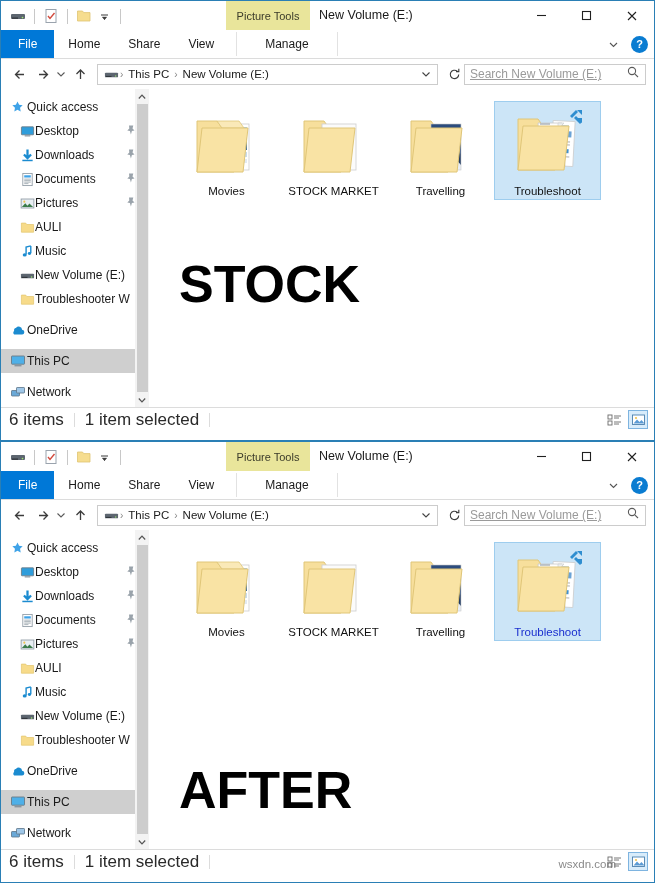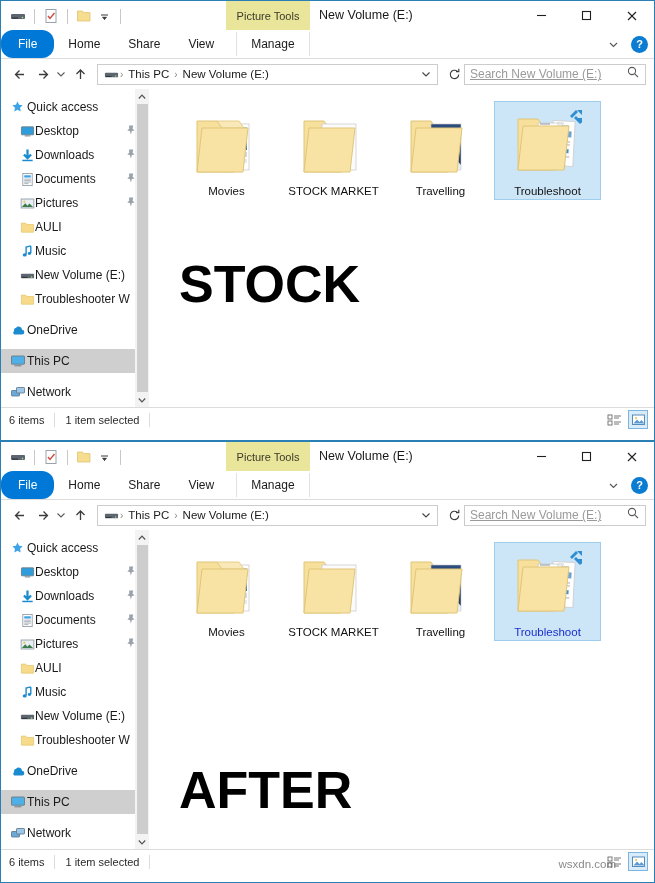--- a/index.html
+++ b/index.html
@@ -37,22 +37,22 @@
   .wc svg{display:block;}
 
   
   .ribbon{position:relative;height:28px;background:#fff;border-bottom:1px solid #dcdcdc;}
   .tabs{display:flex;align-items:stretch;height:28px;}
   .tab{
     display:flex;align-items:center;justify-content:center;
     font-size:12px;color:#1a1a1a;padding:0 14px;height:28px;
     box-sizing:border-box;
   }
-  .tab.file{background:#0078d7;color:#fff;padding:0 17px;border-radius:12px;}
-  .tab.manage{margin-left:8px;padding:0 15px;position:relative;}
+  .tab.file{background:#0078d7;color:#fff;padding:0 17px;}
+  .tab.manage{margin-left:8px;padding:0 29px;position:relative;}
   .tab.manage:before{content:"";position:absolute;left:0;top:2px;bottom:2px;width:1px;background:#e2e2e2;}
   .tab.manage:after{content:"";position:absolute;right:0;top:2px;bottom:2px;width:1px;background:#e2e2e2;}
   .ribbon-right{position:absolute;right:6px;top:0;height:28px;display:flex;align-items:center;gap:10px;}
   .chev-collapse{width:16px;height:16px;display:flex;align-items:center;justify-content:center;}
   .help-btn{width:17px;height:17px;border-radius:50%;background:#0a7cd1;color:#fff;
     font-size:11px;font-weight:bold;display:flex;align-items:center;justify-content:center;}
 
   
   .addrbar{position:relative;height:30px;background:#fff;display:flex;align-items:center;padding:0 8px;box-sizing:border-box;}
   .navbtn{width:22px;height:24px;display:flex;align-items:center;justify-content:center;}
@@ -118,21 +118,21 @@
     letter-spacing:0px;font-family:"Liberation Sans","DejaVu Sans",sans-serif;
   }
   .bigword.before{top:165px;}
   .bigword.after{top:230px;}
 
   
   .statusbar{
     position:relative;height:24px;border-top:1px solid #dcdcdc;background:#fff;
     display:flex;align-items:center;padding-left:8px;box-sizing:border-box;
   }
-  .st-txt{font-size:11px;color:#2a2a2a;}
+  .st-txt{font-size:17px;color:#2a2a2a;}
   .st-div{width:1px;height:14px;background:#dcdcdc;margin:0 10px;}
   .st-views{position:absolute;right:6px;top:2px;display:flex;gap:4px;align-items:center;}
   .viewbtn{width:20px;height:19px;display:flex;align-items:center;justify-content:center;box-sizing:border-box;}
   .viewbtn.active{border:1px solid #7eb4e0;background:#d8ecfb;}
   .wm{
     position:absolute;right:38px;bottom:3px;font-size:11.5px;color:#8a8a8a;
   }
 </style>
 </head>
 <body>

